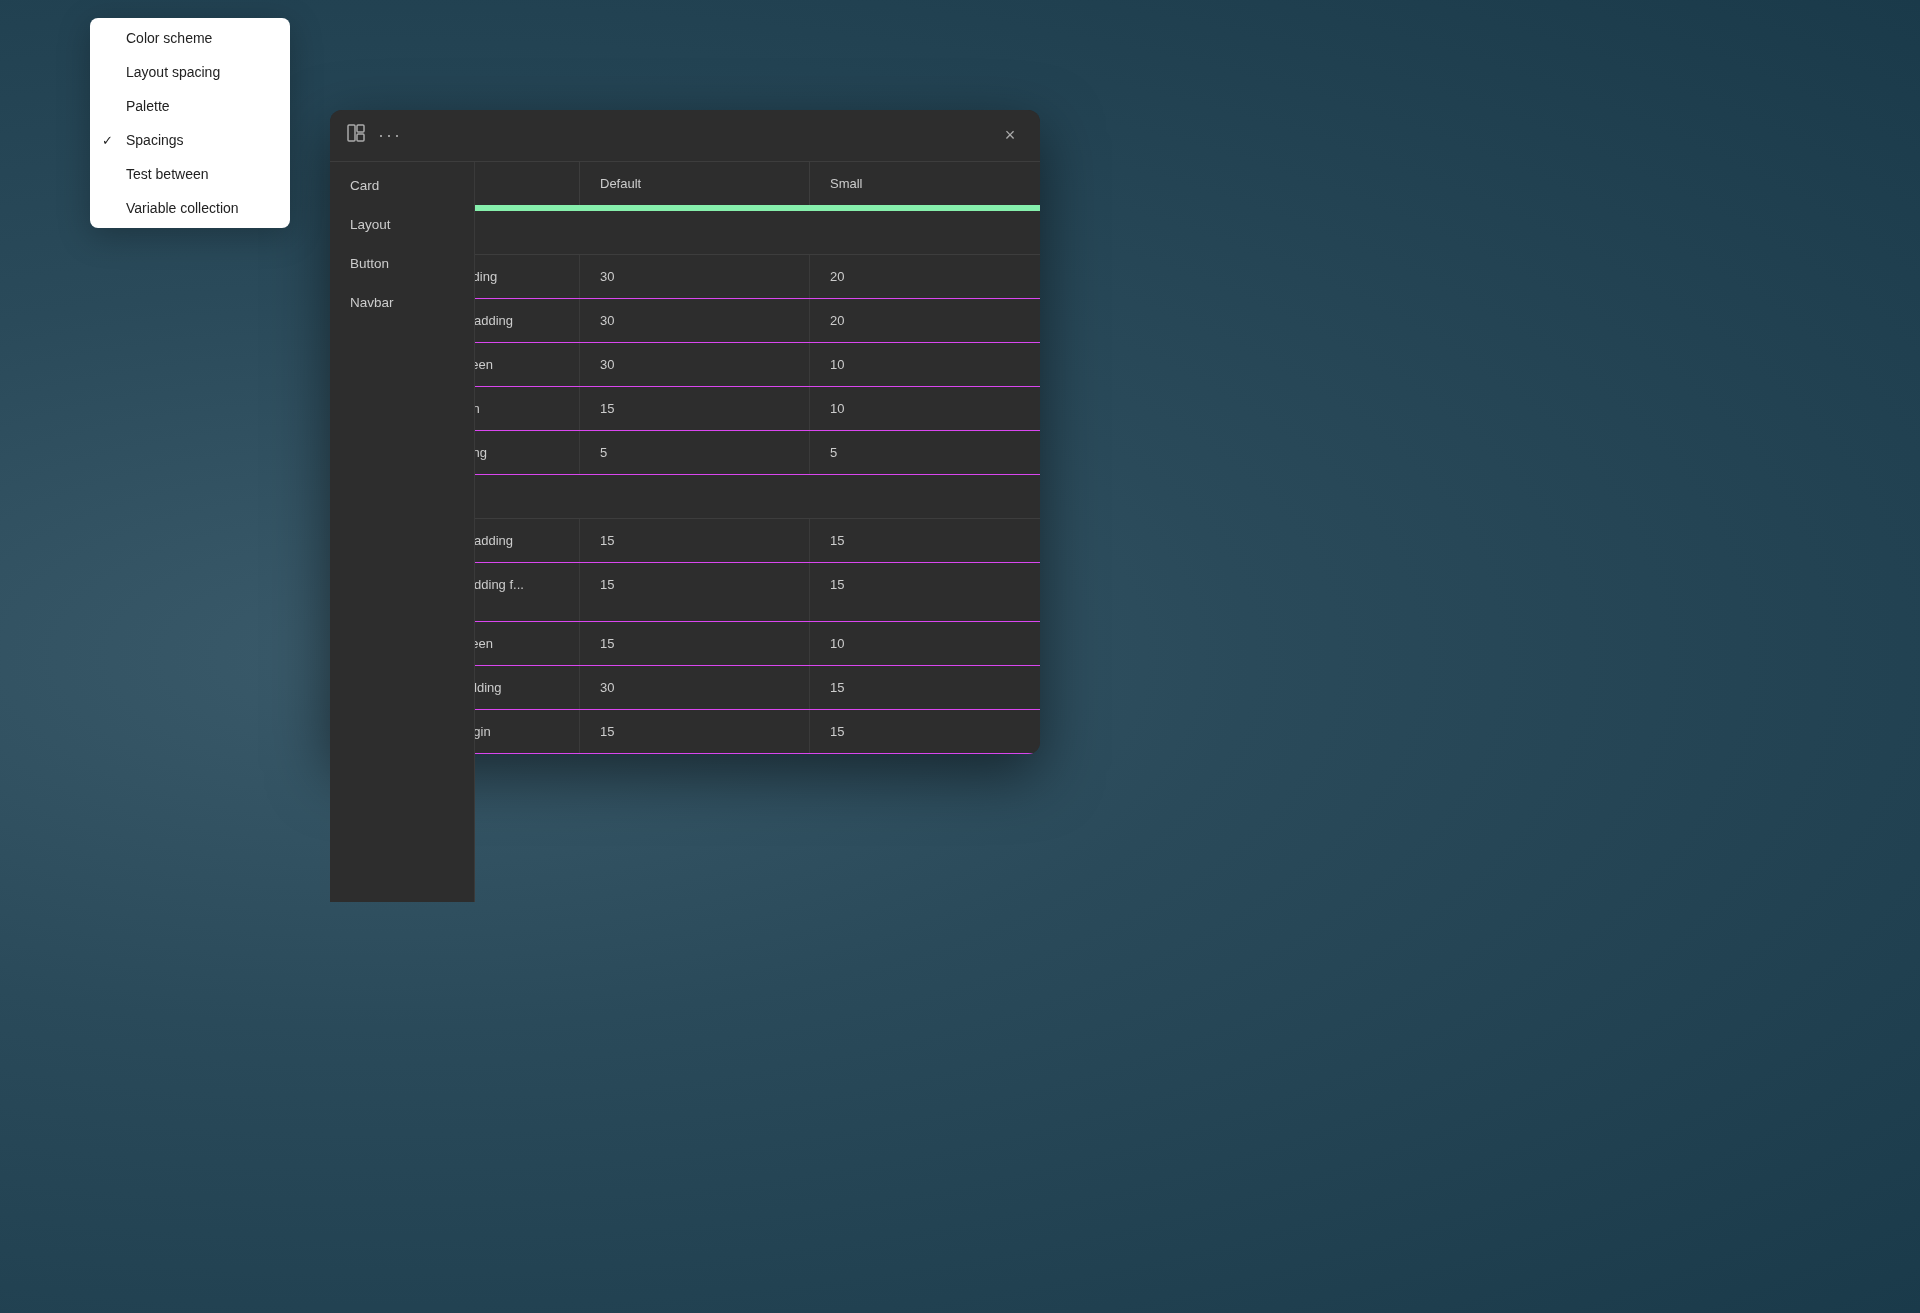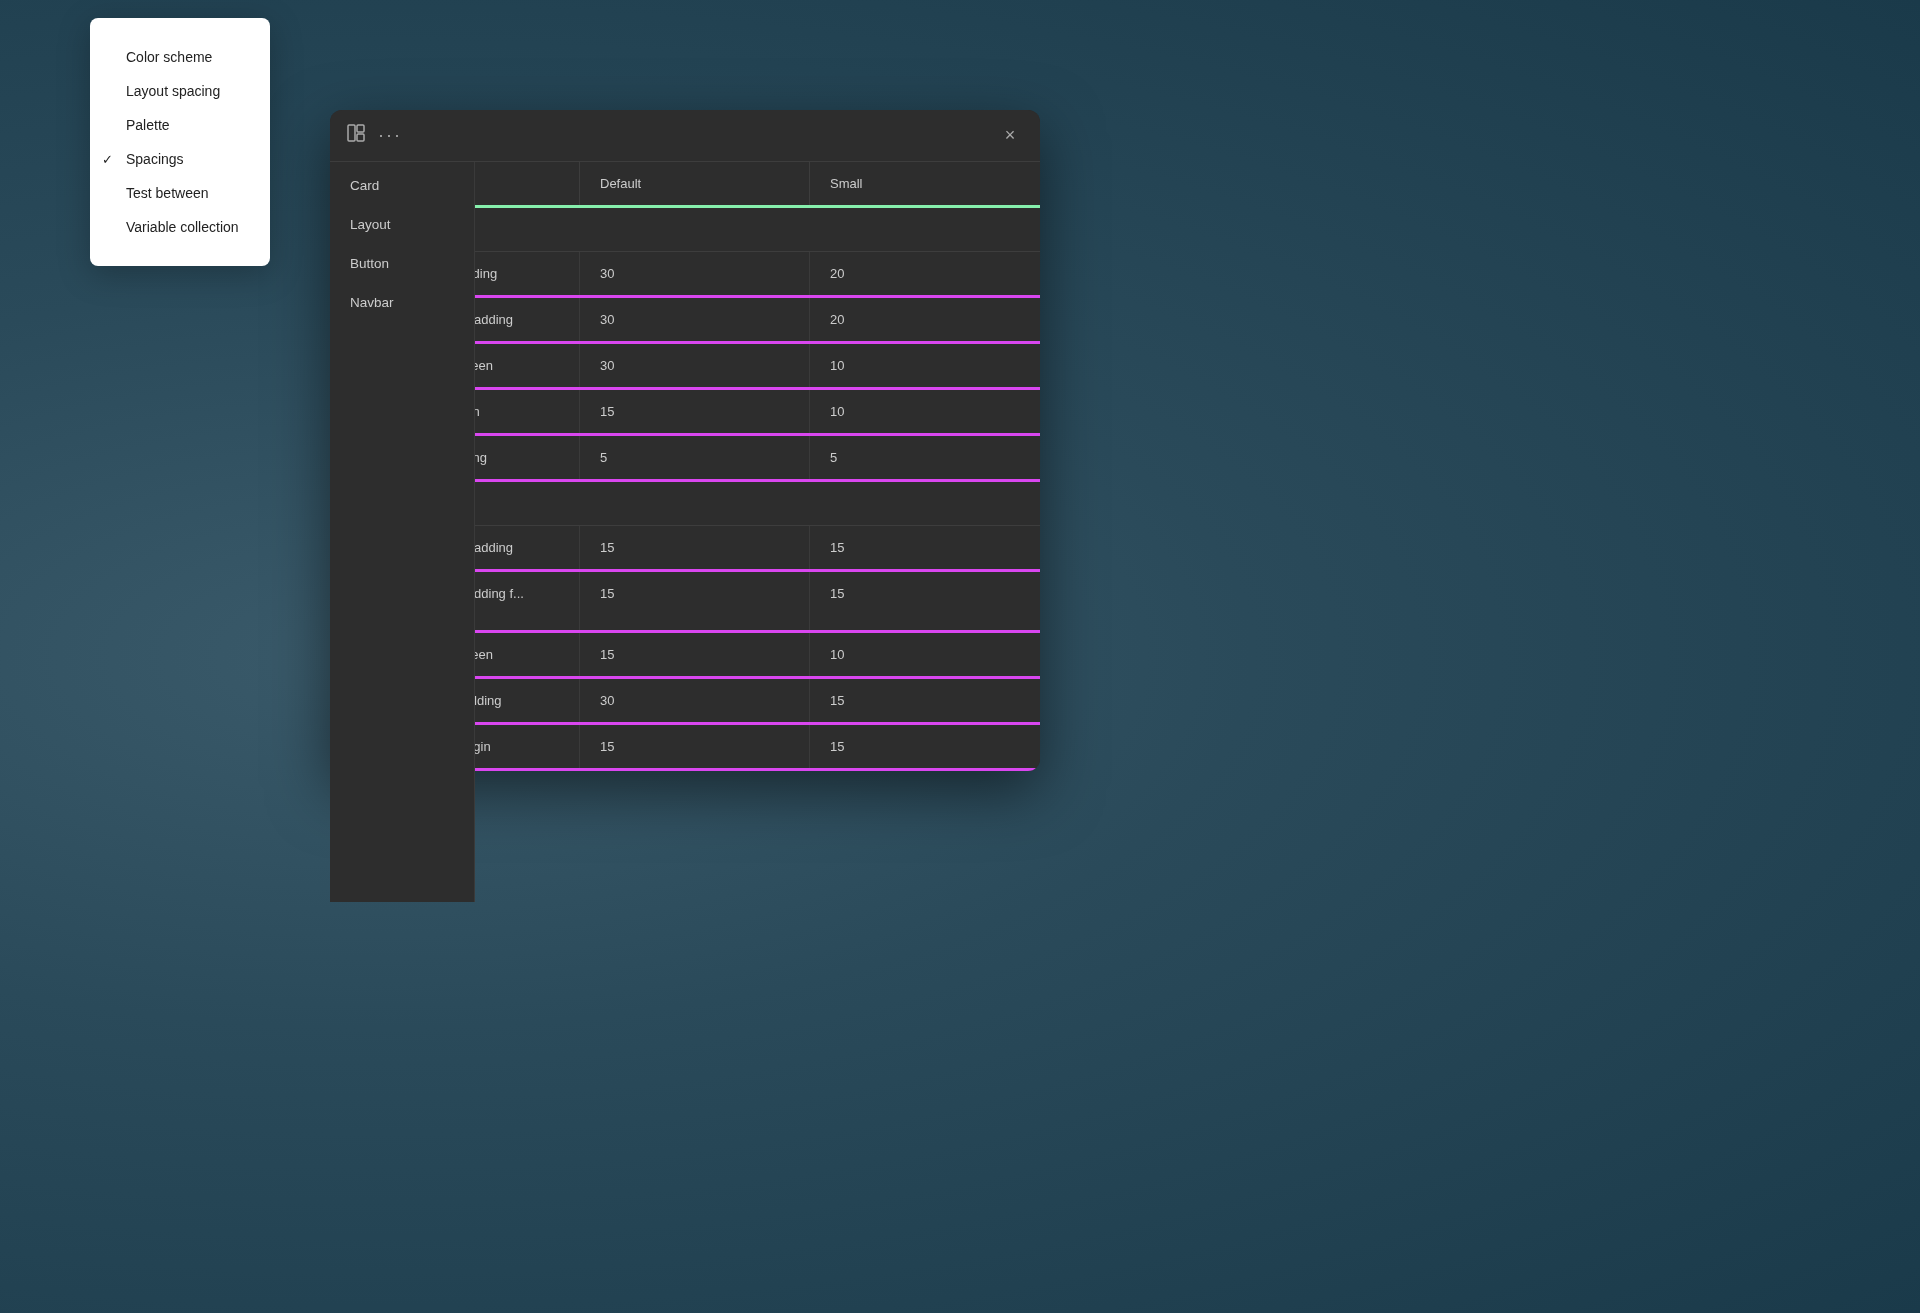--- a/index.html
+++ b/index.html
@@ -70,21 +70,21 @@
       display: flex;
       align-items: center;
       justify-content: center;
       border-radius: 4px;
     }
 
     .table-header-row {
       display: grid;
       grid-template-columns: 1fr 230px 230px;
       background: #2d2d2d;
-      border-bottom: 3px solid #86efac;
+      border-bottom: 6px solid #86efac;
     }
 
     .table-header-row .col-name,
     .table-header-row .col-default,
     .table-header-row .col-small {
       padding: 14px 20px;
       font-size: 13px;
       font-weight: 500;
       color: #ccc;
       border-right: 1px solid #3d3d3d;
@@ -102,21 +102,21 @@
       font-size: 13px;
       font-weight: 600;
       color: #ddd;
       background: #2d2d2d;
       border-bottom: 1px solid #3d3d3d;
     }
 
     .table-row {
       display: grid;
       grid-template-columns: 1fr 230px 230px;
-      border-bottom: 3px solid #d946ef;
+      border-bottom: 1px solid #d946ef;
       background: #2d2d2d;
       padding-left: 36px;
     }
 
     .row-name {
       padding: 14px 20px;
       font-size: 13px;
       color: #ccc;
       border-right: 1px solid #3a3a3a;
       display: flex;
@@ -136,25 +136,25 @@
       color: #ccc;
       border-right: 1px solid #3a3a3a;
     }
     .row-val:last-child { border-right: none; }
 
     
     .dropdown-menu {
       position: absolute;
       top: 18px;
       left: 90px;
-      width: 180px;
+      width: 200px;
       background: #fff;
       border-radius: 8px;
       box-shadow: 0 8px 32px rgba(0,0,0,0.25);
-      padding: 22px 0;
+      padding: 3px 0;
       z-index: 100;
     }
 
     .dropdown-item {
       padding: 9px 16px 9px 36px;
       font-size: 14px;
       color: #222;
       cursor: pointer;
       position: relative;
       display: flex;

